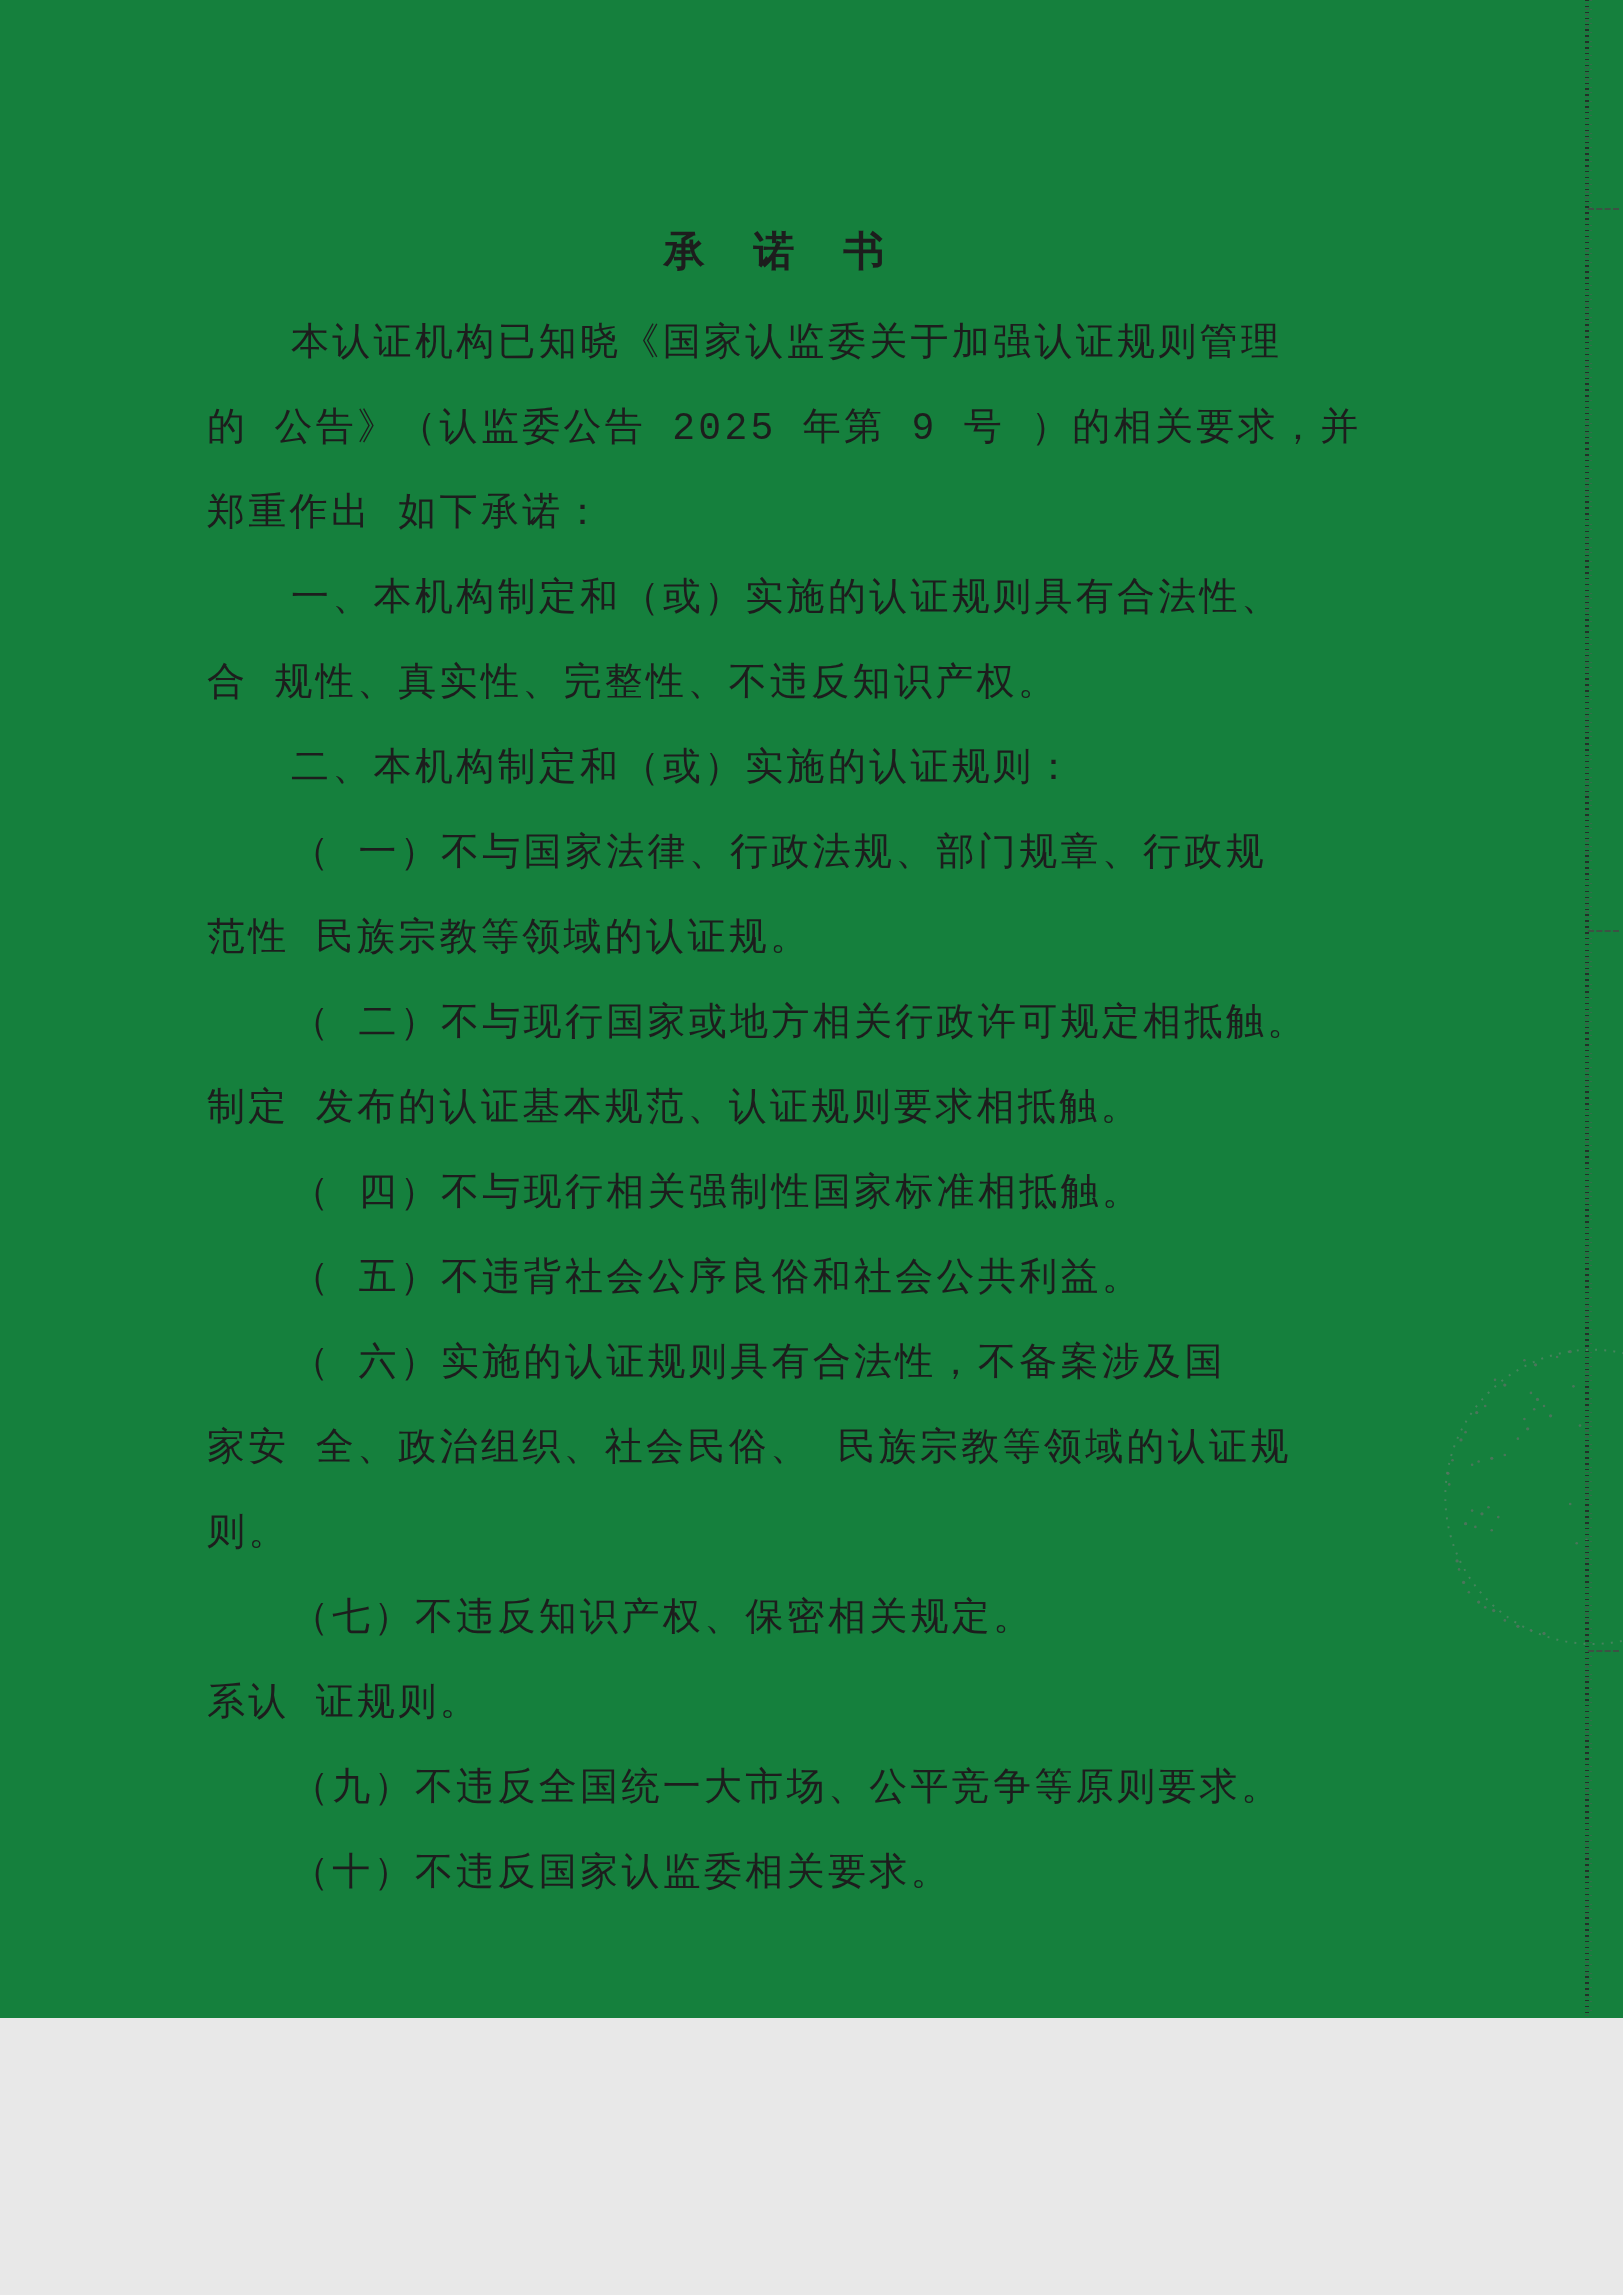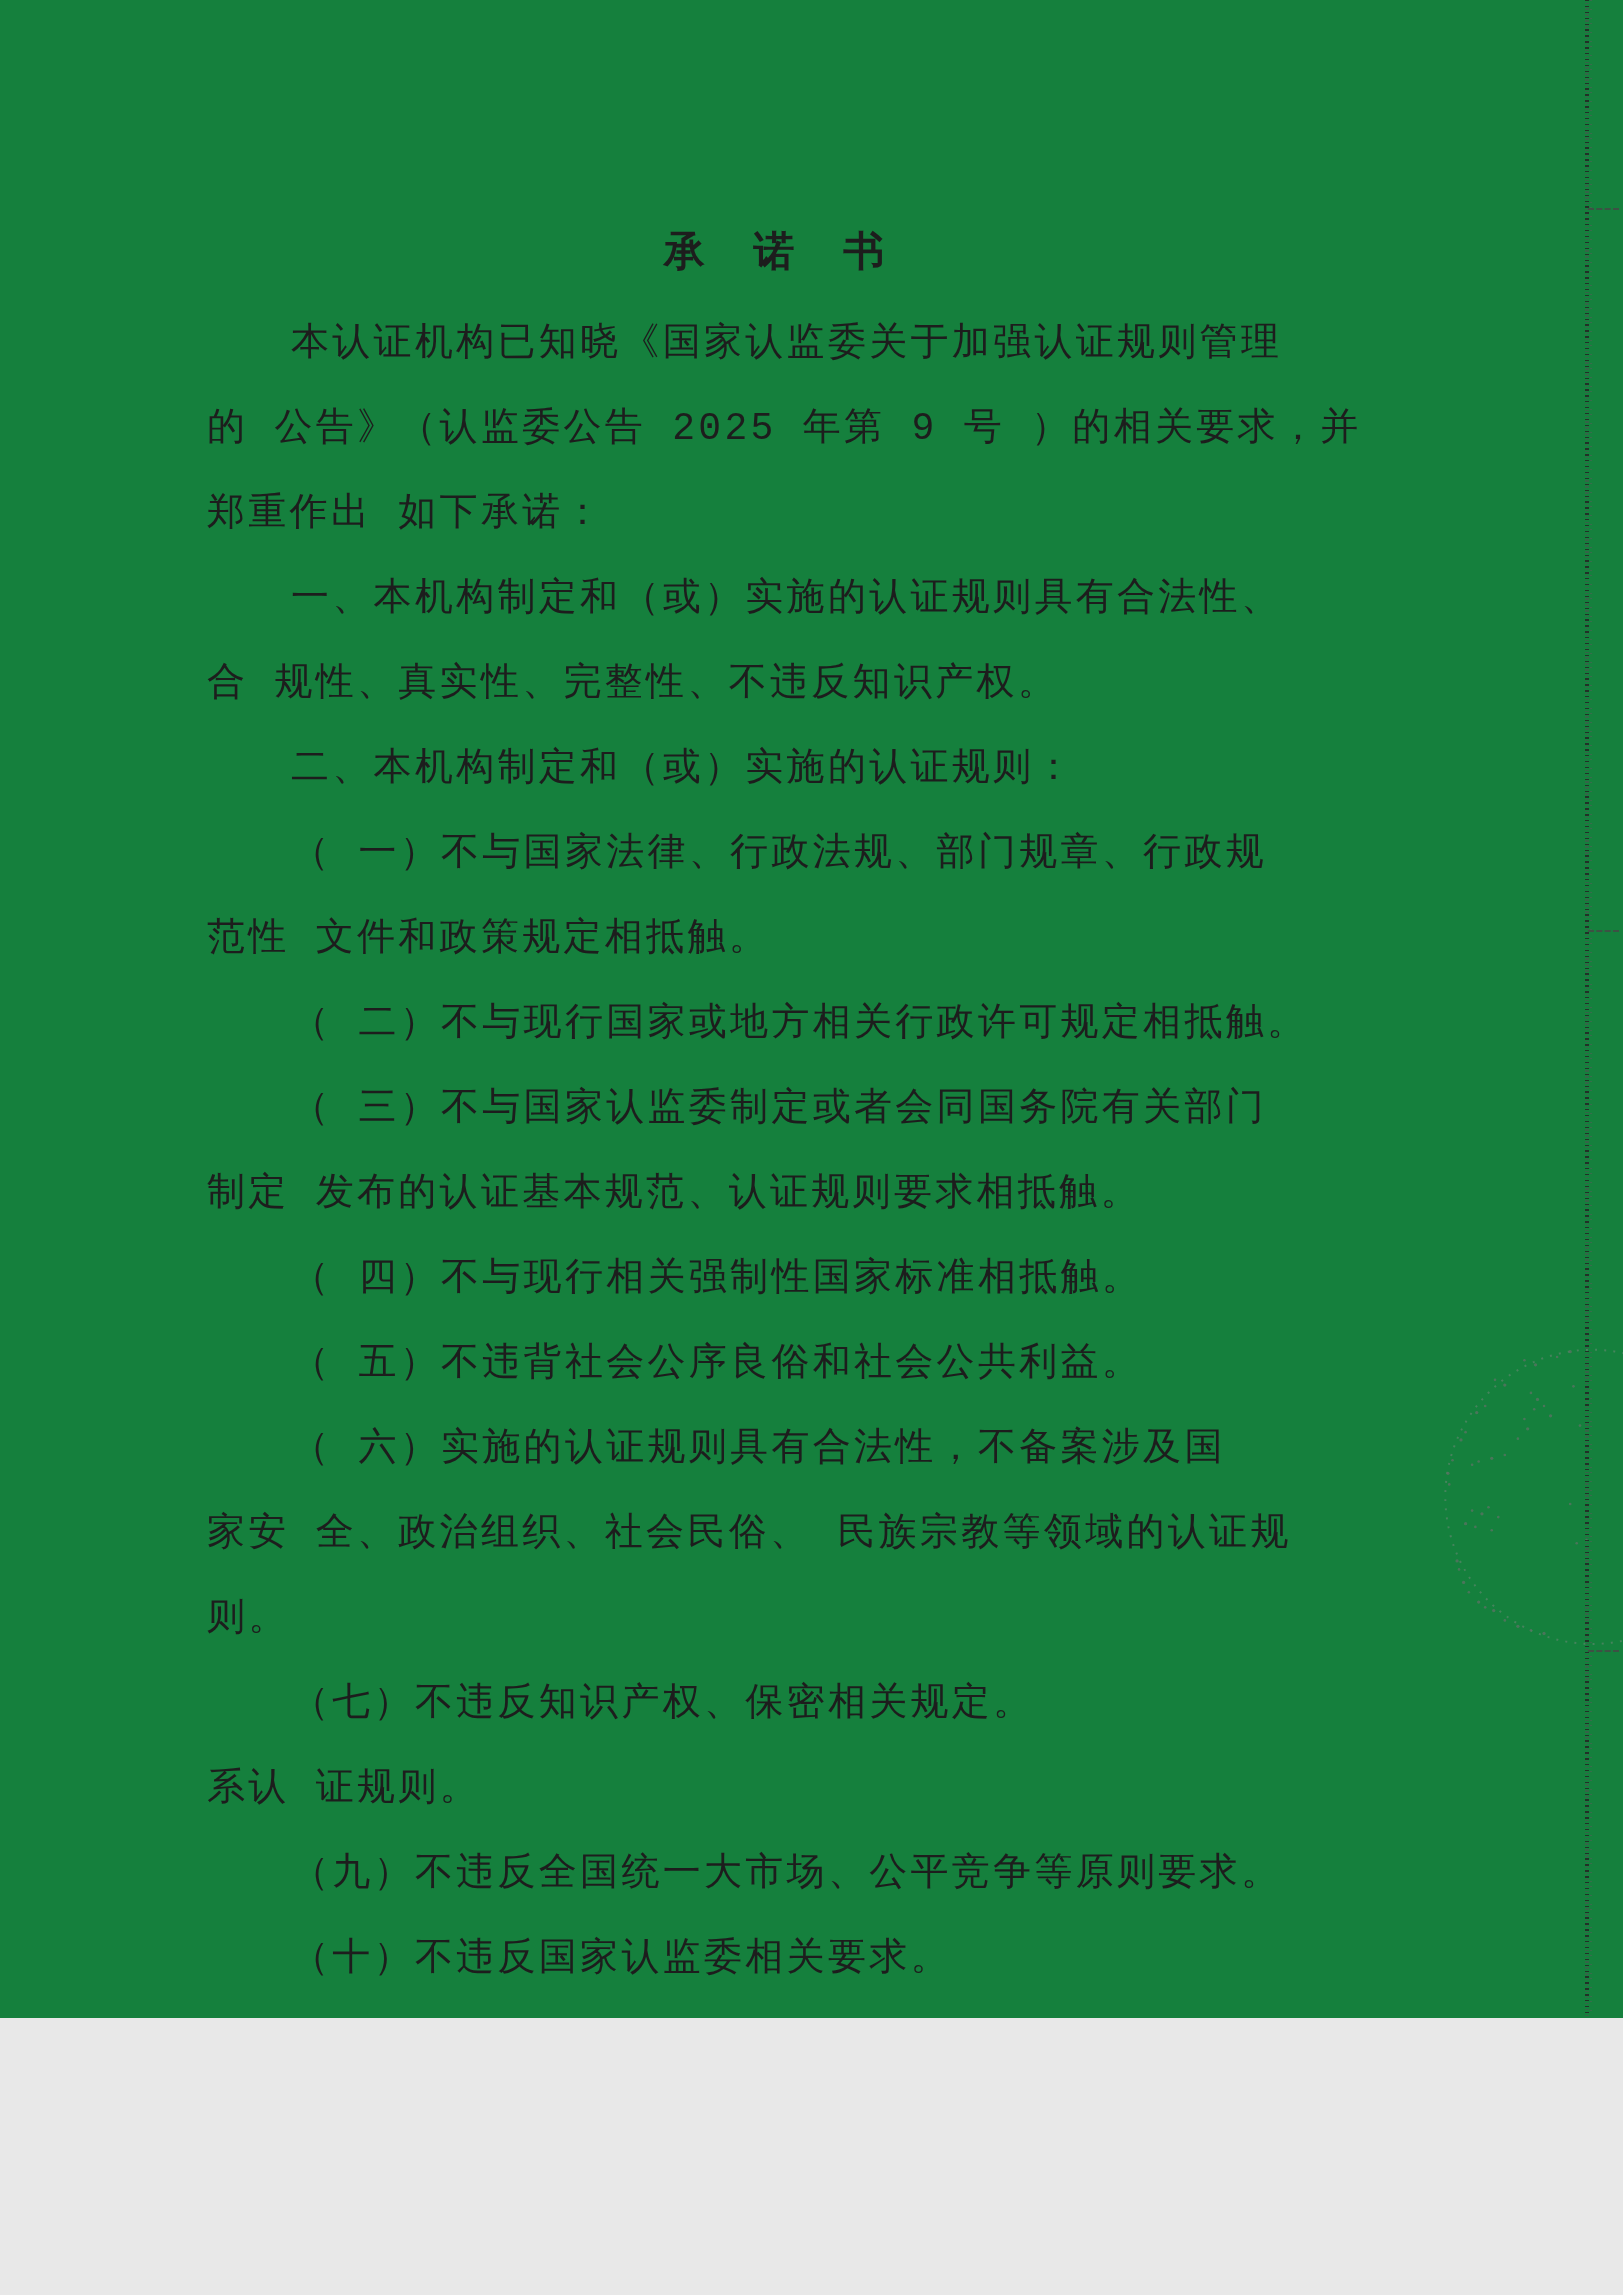--- a/index.html
+++ b/index.html
@@ -87,23 +87,22 @@
   <div class="doc-title">承　诺　书</div>
 
   <div class="body-block">
     <div class="line indent">本认证机构已知晓《国家认监委关于加强认证规则管理</div>
     <div class="line">的 公告》（认监委公告 2025 年第 9 号 ）的相关要求，并</div>
     <div class="line">郑重作出 如下承诺：</div>
     <div class="line indent">一、本机构制定和（或）实施的认证规则具有合法性、</div>
     <div class="line">合 规性、真实性、完整性、不违反知识产权。</div>
     <div class="line indent">二、本机构制定和（或）实施的认证规则：</div>
     <div class="line indent">（ 一）不与国家法律、行政法规、部门规章、行政规</div>
-    <div class="line">范性 文件和政策规定相抵触。</div>
+    <div class="line">范性 民族宗教等领域的认证规。</div>
     <div class="line indent">（ 二）不与现行国家或地方相关行政许可规定相抵触。</div>
-    <div class="line indent">（ 三）不与国家认监委制定或者会同国务院有关部门</div>
     <div class="line">制定 发布的认证基本规范、认证规则要求相抵触。</div>
     <div class="line indent">（ 四）不与现行相关强制性国家标准相抵触。</div>
     <div class="line indent">（ 五）不违背社会公序良俗和社会公共利益。</div>
     <div class="line indent">（ 六）实施的认证规则具有合法性，不备案涉及国</div>
     <div class="line">家安 全、政治组织、社会民俗、 民族宗教等领域的认证规</div>
     <div class="line">则。</div>
     <div class="line indent">（七）不违反知识产权、保密相关规定。</div>
     <div class="line">系认 证规则。</div>
     <div class="line indent">（九）不违反全国统一大市场、公平竞争等原则要求。</div>
     <div class="line indent">（十）不违反国家认监委相关要求。</div>

